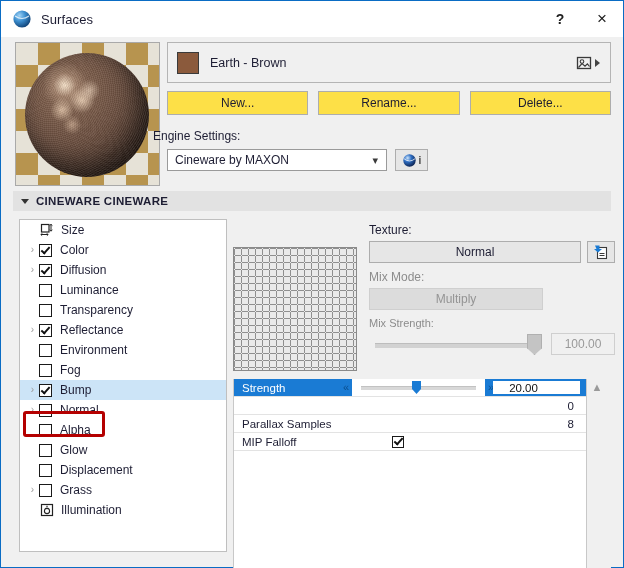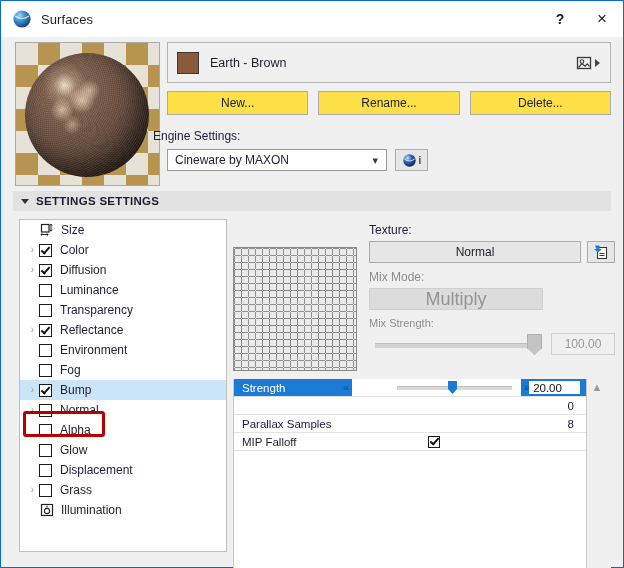--- a/index.html
+++ b/index.html
@@ -379,21 +379,21 @@
   #mixmode-field {
     position: absolute;
     left: 136px; top: 69px;
     width: 174px; height: 22px;
     box-sizing: border-box;
     border: 1px solid #cfcfcf;
     background: #dcdcdc;
     display: flex;
     align-items: center;
     justify-content: center;
-    font-size: 18px;
+    font-size: 12px;
     color: #949494;
   }
 
   #mixstrength-label {
     position: absolute;
     left: 136px; top: 98px;
     font-size: 11px;
     color: #8c8c8c;
   }
   #mixstrength-track {
@@ -436,21 +436,20 @@
     border-top: none;
     background: #ffffff;
     overflow: hidden;
   }
   .param-row {
     height: 17px;
     display: flex;
     align-items: center;
     border-bottom: 1px solid #e3e3e3;
     position: relative;
-    gap: 36px;
   }
   .param-row.active { background: #ffffff; }
   .param-name-cell {
     width: 118px;
     flex: 0 0 auto;
     height: 100%;
     display: flex;
     align-items: center;
     padding-left: 8px;
     box-sizing: border-box;
@@ -534,21 +533,21 @@
     margin-right: 1px;
   }
   #strength-input {
     flex: 1 1 auto;
     height: 13px;
     margin-right: 6px;
     background: #ffffff;
     border: none;
     display: flex;
     align-items: center;
-    padding-left: 4px;
+    padding-left: 16px;
     box-sizing: border-box;
     font-size: 11.5px;
     color: #111;
   }
 
   
   #vscroll {
     position: absolute;
     left: 356px; top: 160px;
     width: 16px;
@@ -639,21 +638,21 @@
           </radialGradient>
         </defs>
         <circle cx="8" cy="8" r="6.6" fill="url(#sphg2)"></circle>
         <path d="M2 6 Q8 11 14 6" stroke="#ffffff" stroke-width="1" fill="none" opacity="0.8"></path>
       </svg>
       <span id="engine-info-i">i</span>
     </div>
 
     <div id="section-header">
       <div id="section-caret"></div>
-      <span id="section-title">SETTINGS SETTINGS</span>
+      <span id="section-title">CINEWARE CINEWARE</span>
     </div>
 
     <div id="tree">
         <div class="tree-row">
           <div class="tree-expander"></div>
           <div class="tree-icon">
             <svg width="14" height="14" viewBox="0 0 14 14">
               <rect x="1.5" y="1.5" width="7.5" height="7.5" fill="none" stroke="#222" stroke-width="1.2"></rect>
               <path d="M11 1.5 L11 8 M9.6 2.6 L11 1.3 L12.4 2.6 M9.6 6.9 L11 8.2 L12.4 6.9" stroke="#222" stroke-width="1" fill="none"></path>
               <path d="M1 11.5 L8 11.5 M2.1 10.3 L0.9 11.5 L2.1 12.7 M6.9 10.3 L8.1 11.5 L6.9 12.7" stroke="#222" stroke-width="1" fill="none"></path>

